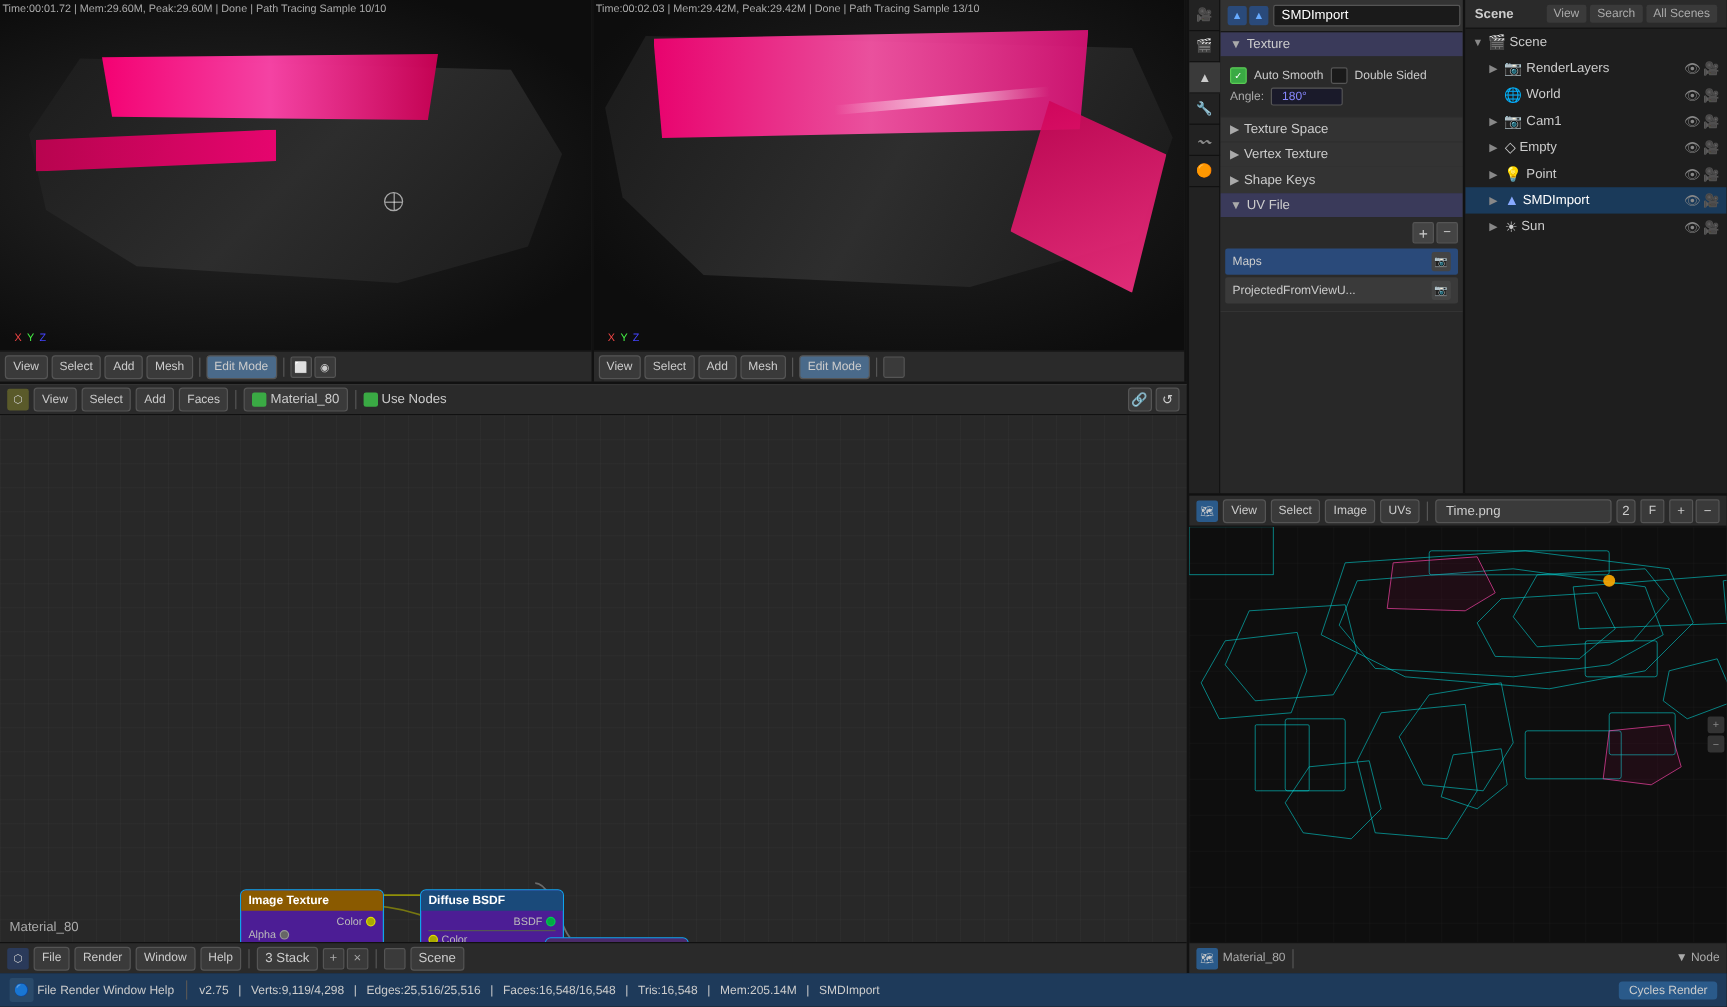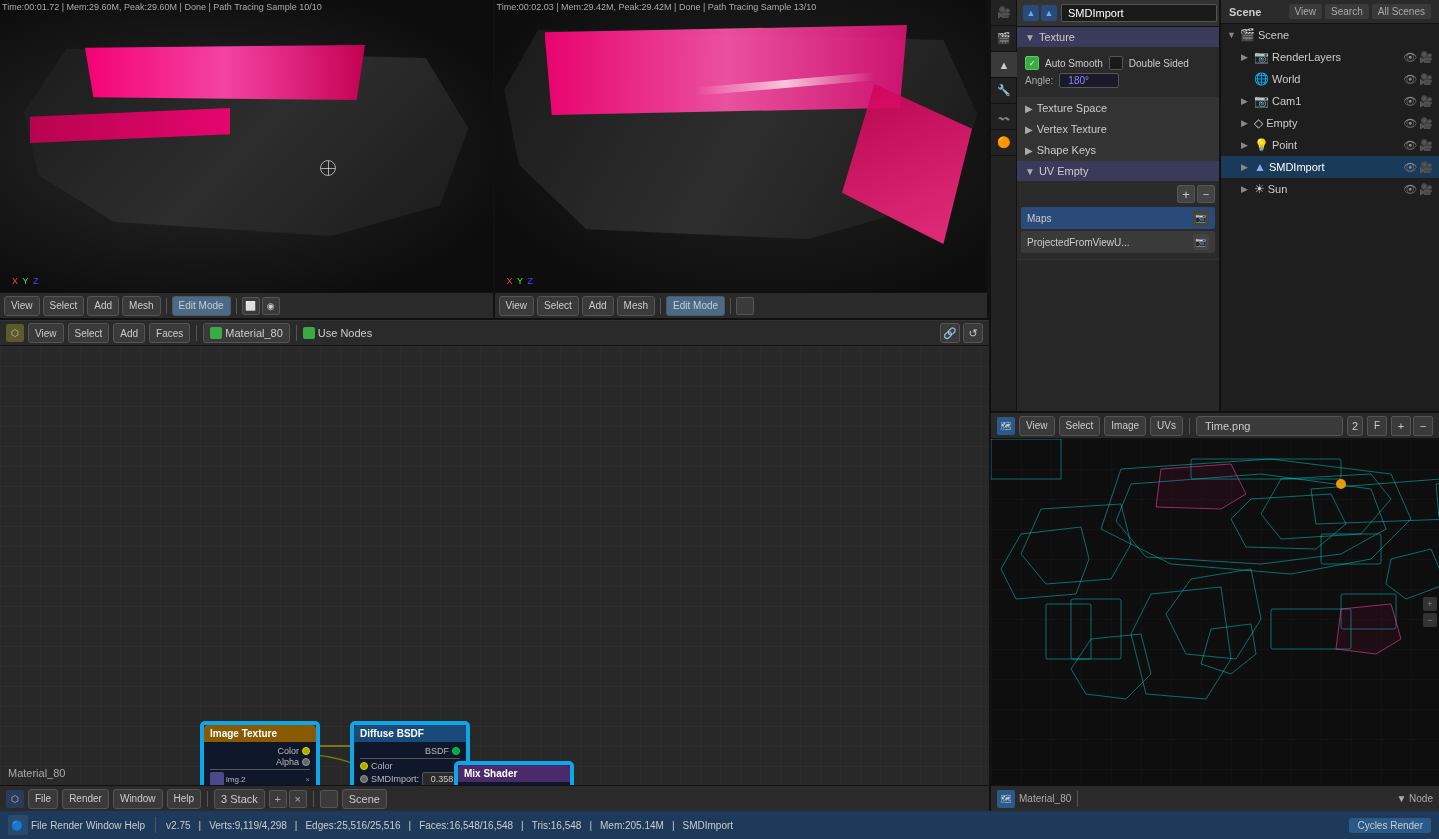--- a/index.html
+++ b/index.html
@@ -20,21 +20,21 @@
       position: absolute;
       background: rgba(255,255,255,0.6);
     }
     .crosshair::before { width: 1px; height: 100%; left: 50%; top: 0; }
     .crosshair::after { width: 100%; height: 1px; top: 50%; left: 0; }
     .toolbar-btn { height: 20px; padding: 0 6px; background: #3a3a3a; border: 1px solid #555; border-radius: 3px; color: #ccc; font-size: 10px; cursor: pointer; display: flex; align-items: center; gap: 3px; }
     .toolbar-btn.active { background: #4a6a8a; }
     .toolbar-sep { width: 1px; height: 16px; background: #555; margin: 0 2px; }
 
     
-    .node { position: absolute; background: #0f172a; border-radius: 5px; border: 4px solid #0ea5e9; min-width: 120px; }
+    .node { position: absolute; background: #4c1d95; border-radius: 5px; border: 1px solid #0ea5e9; min-width: 120px; margin-top: 20px; }
     .node-header { padding: 3px 6px; border-radius: 4px 4px 0 0; font-size: 10px; font-weight: bold; color: #fff; display: flex; justify-content: space-between; align-items: center; }
     .node-header.orange { background: #8a5a00; }
     .node-header.blue { background: #1a4a7a; }
     .node-header.purple { background: #4a2a6a; }
     .node-body { padding: 3px 6px; }
     .node-row { display: flex; align-items: center; font-size: 9px; color: #bbb; margin: 1px 0; gap: 3px; }
     .socket { width: 8px; height: 8px; border-radius: 50%; border: 1px solid #888; flex-shrink: 0; }
     .socket.yellow { background: #aaaa00; border-color: #dddd00; }
     .socket.gray { background: #666; border-color: #999; }
     .socket.green { background: #00aa44; border-color: #00cc55; }
@@ -192,21 +192,21 @@
 
           <div class="node" style="left:200px;top:375px;width:110px;">
             <div class="node-header orange">
               <span>Image Texture</span>
             </div>
             <div class="node-body">
               <div class="node-row" style="justify-content:flex-end;">
                 <span>Color</span>
                 <span class="socket yellow"></span>
               </div>
-              <div class="node-row" style="justify-content:flex-end;">
+              <div class="node-row" style="justify-content:flex-start;">
                 <span>Alpha</span>
                 <span class="socket gray"></span>
               </div>
               <div class="node-divider"></div>
               <div class="node-row" style="font-size:8px;gap:2px;">
                 <div style="width:14px;height:14px;background:#4a4a8a;border-radius:2px;"></div>
                 <span>img.2</span>
                 <span style="margin-left:auto;color:#888;cursor:pointer;">×</span>
               </div>
               <div class="node-row">
@@ -349,21 +349,21 @@
               <div style="border-bottom:1px solid #333;">
                 <div style="display:flex;align-items:center;padding:4px 8px;background:#333;cursor:pointer;gap:4px;">
                   <span style="color:#aaa;font-size:10px;">▶</span>
                   <span style="font-size:11px;color:#ccc;">Shape Keys</span>
                 </div>
               </div>
 
               <div style="border-bottom:1px solid #333;">
                 <div style="display:flex;align-items:center;padding:4px 8px;background:#3a3a5a;cursor:pointer;gap:4px;">
                   <span style="color:#aaa;font-size:10px;">▼</span>
-                  <span style="font-size:11px;color:#ccc;">UV Empty</span>
+                  <span style="font-size:11px;color:#ccc;">UV File</span>
                 </div>
                 <div style="padding:4px;background:#2a2a2a;">
 
                   <div style="display:flex;justify-content:flex-end;gap:2px;margin-bottom:4px;">
                     <div style="width:18px;height:18px;background:#444;border:1px solid #555;border-radius:2px;display:flex;align-items:center;justify-content:center;font-size:13px;color:#ccc;cursor:pointer;">+</div>
                     <div style="width:18px;height:18px;background:#444;border:1px solid #555;border-radius:2px;display:flex;align-items:center;justify-content:center;font-size:11px;color:#ccc;cursor:pointer;">−</div>
                   </div>
 
                   <div style="display:flex;align-items:center;padding:3px 6px;background:#2a4a7a;border-radius:2px;margin:2px 0;font-size:10px;gap:4px;">
                     <span style="flex:1;">Maps</span>

